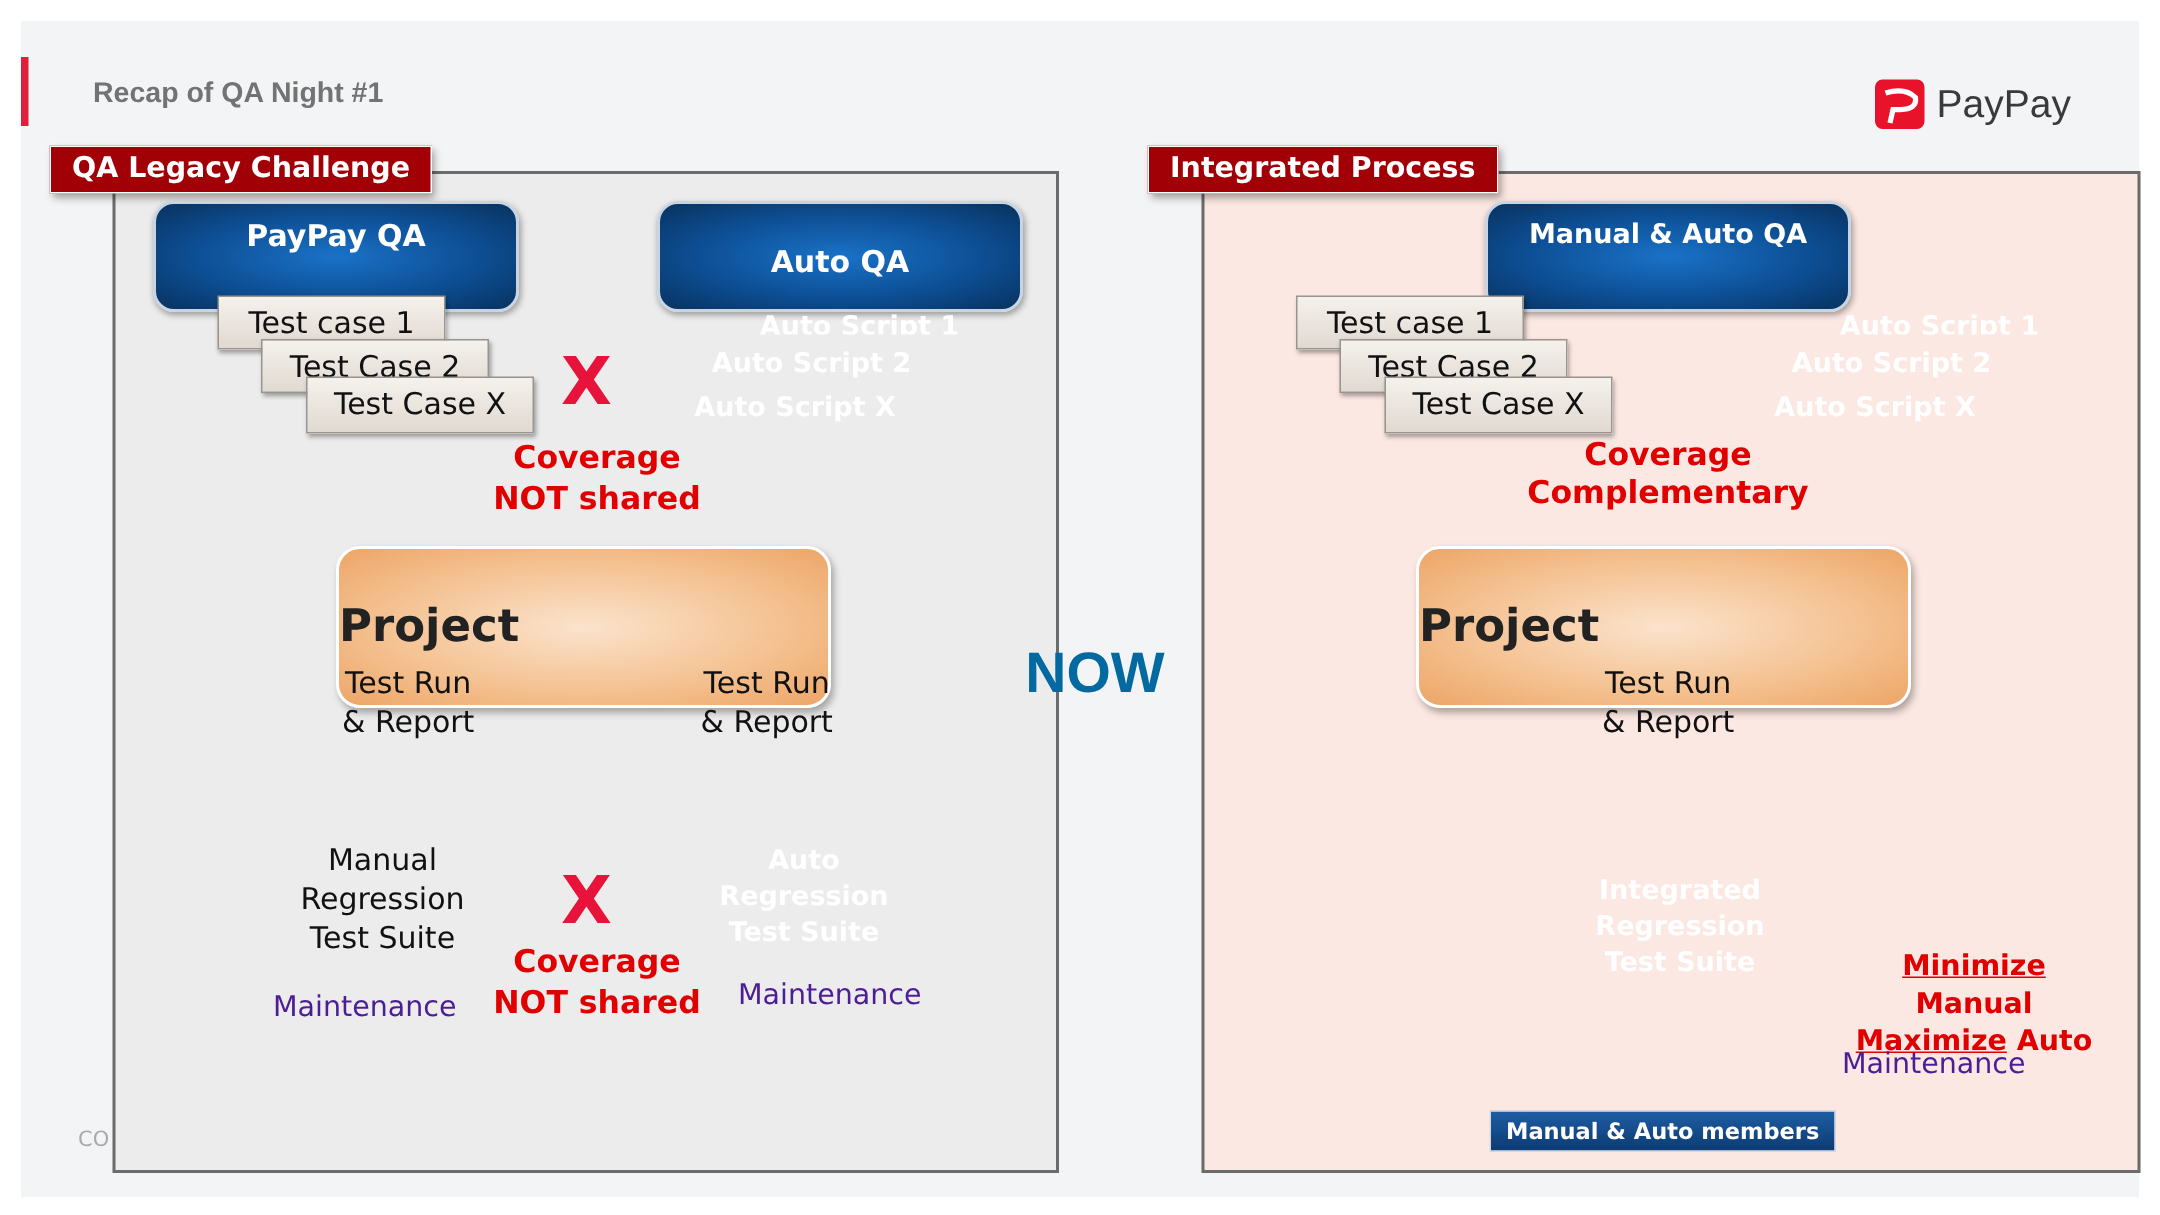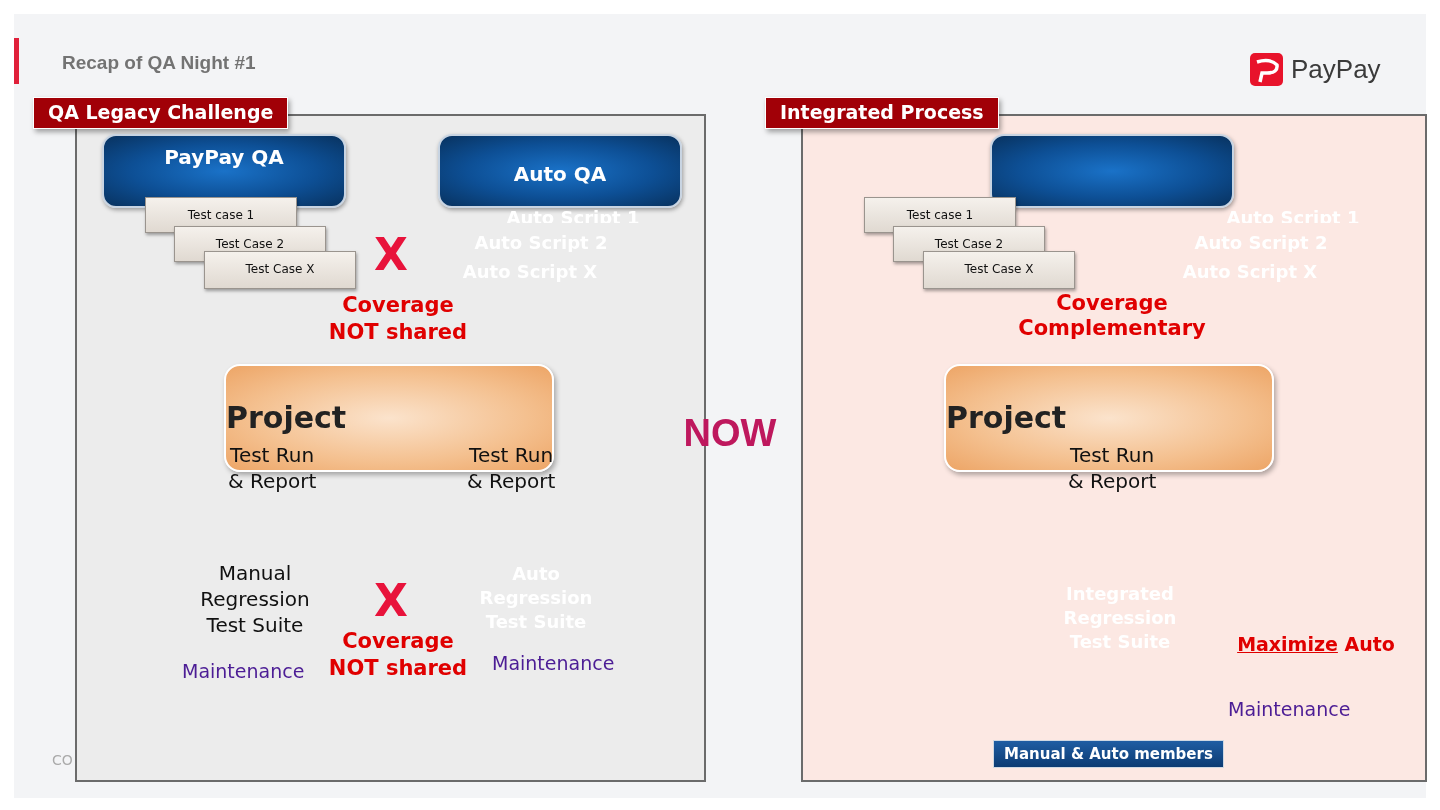--- a/index.html
+++ b/index.html
@@ -9,21 +9,21 @@
   .slide-title{position:absolute;left:62px;top:52px;font-size:19px;font-weight:bold;color:#737373;font-family:"Liberation Sans",sans-serif;}
   .logo{position:absolute;left:1250px;top:53px;display:flex;align-items:center;gap:8px;}
   .logo-mark{width:33px;height:33px;background:#e8132b;border-radius:5px;position:relative;}
   .logo-text{font-size:26px;color:#3a3a3a;font-family:"Liberation Sans",sans-serif;}
   .footer-mark{position:absolute;left:52px;top:752px;font-size:14px;color:#aaaaaa;}
   .panel{position:absolute;border:2px solid #6b6b6b;}
   .panel-left{left:75px;top:114px;width:627px;height:664px;background:#ececec;}
   .panel-right{left:801px;top:114px;width:622px;height:664px;background:#fce8e3;}
   .panel-label{position:absolute;background:#a10007;color:#fff;font-weight:bold;font-size:19px;padding:3px 14px 5px 14px;border:1px solid #fff;box-shadow:2px 3px 5px rgba(0,0,0,0.35);font-family:"DejaVu Sans",sans-serif;white-space:nowrap;}
   .qa-box{position:absolute;border-radius:14px;color:#fff;font-weight:bold;text-align:center;background:radial-gradient(ellipse at center,#1a72c8 0%,#0d4f95 55%,#08325f 100%);border:2px solid #c8d4e2;box-shadow:1px 2px 4px rgba(0,0,0,0.35);}
-  .tc-box{position:absolute;background:linear-gradient(#f5f1ec,#e0d9d1);border:1px solid #9a948e;box-shadow:1px 2px 3px rgba(0,0,0,0.35);font-size:12px;color:#111;text-align:center;font-family:"DejaVu Sans",sans-serif;}
+  .tc-box{position:absolute;background:linear-gradient(#f5f1ec,#e0d9d1);border:1px solid #9a948e;box-shadow:1px 2px 3px rgba(0,0,0,0.35);font-size:20px;color:#111;text-align:center;font-family:"DejaVu Sans",sans-serif;}
   .cloud-text{position:absolute;left:0;right:0;text-align:center;font-weight:bold;color:#fff;font-size:18px;}
   .project-box{position:absolute;border-radius:16px;background:radial-gradient(ellipse at center,#fbe3cc 0%,#f4c08f 60%,#eda566 100%);border:2px solid #fff;box-shadow:2px 3px 5px rgba(0,0,0,0.3);}
   .project-title{position:absolute;left:0;right:0;font-size:30px;font-weight:bold;color:#222;}
   .run-label{position:absolute;font-size:20px;color:#111;text-align:center;line-height:26px;}
   .red-text{position:absolute;color:#e00000;font-weight:bold;font-size:21px;text-align:center;line-height:27px;}
   .maint{position:absolute;font-size:19px;color:#4c1d95;}
   .members-label{position:absolute;background:linear-gradient(#1f5da3,#0c3b73);color:#fff;font-weight:bold;font-size:15px;padding:4px 10px;border:1px solid #d0d8e2;}
   svg{position:absolute;overflow:visible;}
 </style>
 </head>
@@ -145,32 +145,33 @@
 
 <svg width="0" height="0" style="left:0;top:0;">
   <defs>
     <linearGradient id="nowGrad" x1="0" y1="0" x2="0" y2="1">
       <stop offset="0" stop-color="#2c73d8"></stop>
       <stop offset="1" stop-color="#1345a8"></stop>
     </linearGradient>
   </defs>
   <polygon points="657,416 769,416 769,383 836,450 769,517 769,484 657,484" fill="url(#nowGrad)" stroke="#1a3f8a" stroke-width="1"></polygon>
 </svg>
-<div style="position:absolute;left:657px;top:412px;width:146px;text-align:center;color:#be185d;font-weight:bold;font-size:38px;font-family:'Liberation Sans',sans-serif;">NOW</div>
+<div style="position:absolute;left:657px;top:428px;width:146px;text-align:center;color:#0369a1;font-weight:bold;font-size:38px;font-family:'Liberation Sans',sans-serif;">NOW</div>
 
 <div class="panel panel-right"></div>
 <div class="panel-label" style="left:765px;top:97px;">Integrated Process</div>
 
 <svg width="0" height="0" style="left:0;top:0;">
   <rect x="1083" y="347" width="70" height="22" fill="#e6f53a" stroke="#7da3c8" stroke-width="1.5"></rect>
   <polygon points="1083,468 1153,468 1153,522 1187,522 1118,568 1049,522 1083,522" fill="#e6f53a" stroke="#7da3c8" stroke-width="1.5"></polygon>
 </svg>
 
 <div class="qa-box" style="left:990px;top:134px;width:240px;height:70px;">
   <div style="margin-top:9px;font-size:18px;line-height:24px;">
+    <div>Manual &amp; Auto QA</div>
   </div>
 </div>
 
 <div class="tc-box" style="left:864px;top:197px;width:150px;height:34px;line-height:34px;">Test case 1</div>
 <div class="tc-box" style="left:893px;top:226px;width:150px;height:34px;line-height:34px;">Test Case 2</div>
 <div class="tc-box" style="left:923px;top:251px;width:150px;height:36px;line-height:34px;">Test Case X</div>
 
 <svg width="0" height="0" style="left:0;top:0;">
   <path d="M1185,205 Q1200,192 1225,198 Q1250,188 1280,196 Q1310,186 1340,196 Q1370,190 1395,200 Q1425,205 1420,215 Q1430,228 1400,230 Q1370,240 1340,232 Q1310,240 1280,232 Q1250,240 1220,232 Q1190,236 1182,222 Q1172,212 1185,205 Z" fill="#6fa0e0" stroke="#5680aa" stroke-width="3"></path>
   <path d="M1170,232 Q1185,218 1210,224 Q1235,214 1265,222 Q1295,212 1325,222 Q1355,216 1375,228 Q1395,236 1382,248 Q1370,260 1340,256 Q1310,264 1280,256 Q1250,264 1220,256 Q1188,262 1172,250 Q1158,240 1170,232 Z" fill="#6fa0e0" stroke="#5680aa" stroke-width="3"></path>
@@ -207,20 +208,21 @@
   <path d="M1035,585 Q1045,565 1075,568 Q1095,556 1125,562 Q1155,554 1180,568 Q1215,570 1225,592 Q1245,610 1228,628 Q1222,650 1192,650 Q1172,666 1140,660 Q1115,670 1090,658 Q1055,662 1045,642 Q1012,636 1022,612 Q1010,596 1035,585 Z" fill="#6fa0e0" stroke="#5680aa" stroke-width="3"></path>
   <circle cx="1122" cy="666" r="7" fill="#6fa0e0" stroke="#5680aa" stroke-width="2"></circle>
 </svg>
 <div style="position:absolute;left:1030px;top:582px;width:180px;text-align:center;font-size:18px;line-height:24px;color:#fff;font-weight:bold;">
   <div>Integrated</div>
   <div>Regression</div>
   <div>Test Suite</div>
 </div>
 
 <div class="red-text" style="left:1226px;top:632px;width:180px;font-size:19px;line-height:25px;">
+  <div><span style="text-decoration:underline;">Minimize</span><span> Manual</span></div>
   <div><span style="text-decoration:underline;">Maximize</span><span> Auto</span></div>
 </div>
 
 <svg width="0" height="0" style="left:0;top:0;">
   <rect x="1019" y="680" width="112" height="55" rx="5" fill="#dce9f5" stroke="#b8cce0"></rect>
   <circle cx="1057" cy="693" r="11" fill="#c8c8c8" stroke="#888"></circle>
   <path d="M1039,728 Q1040,705 1057,705 Q1074,705 1075,728 Z" fill="#2d6a9a"></path>
   <line x1="1036" y1="699" x2="1062" y2="725" stroke="#222" stroke-width="3"></line>
   <circle cx="1102" cy="693" r="11" fill="#c8c8c8" stroke="#888"></circle>
   <path d="M1084,728 Q1085,705 1102,705 Q1119,705 1120,728 Z" fill="#2d6a9a"></path>

